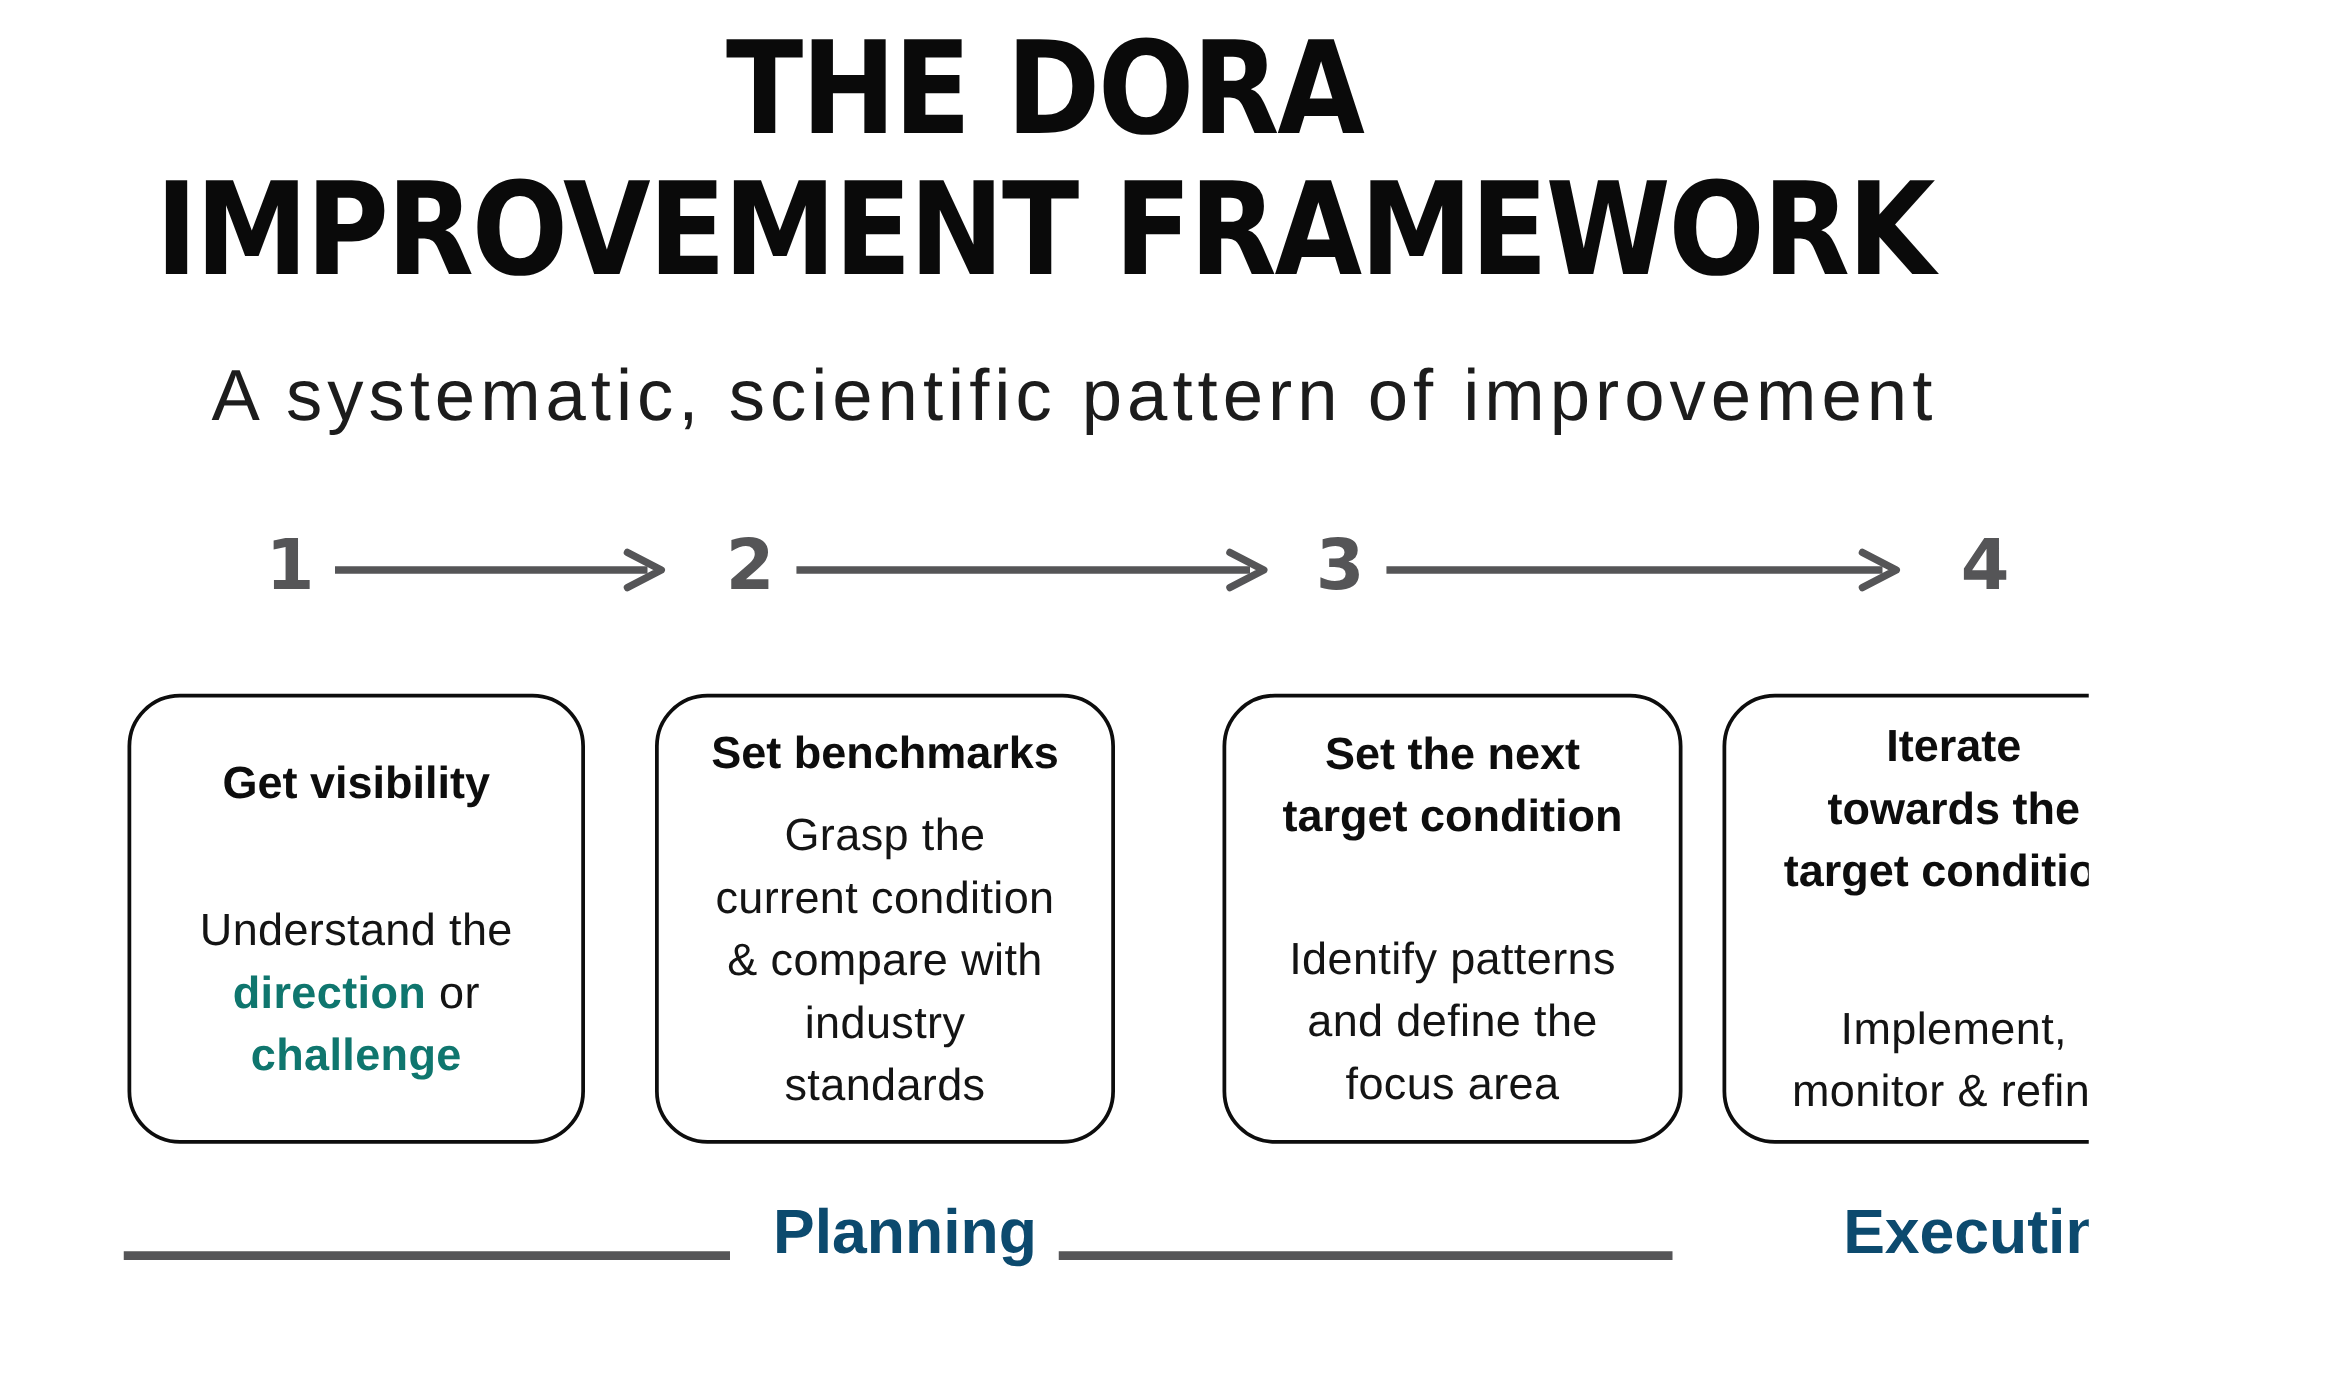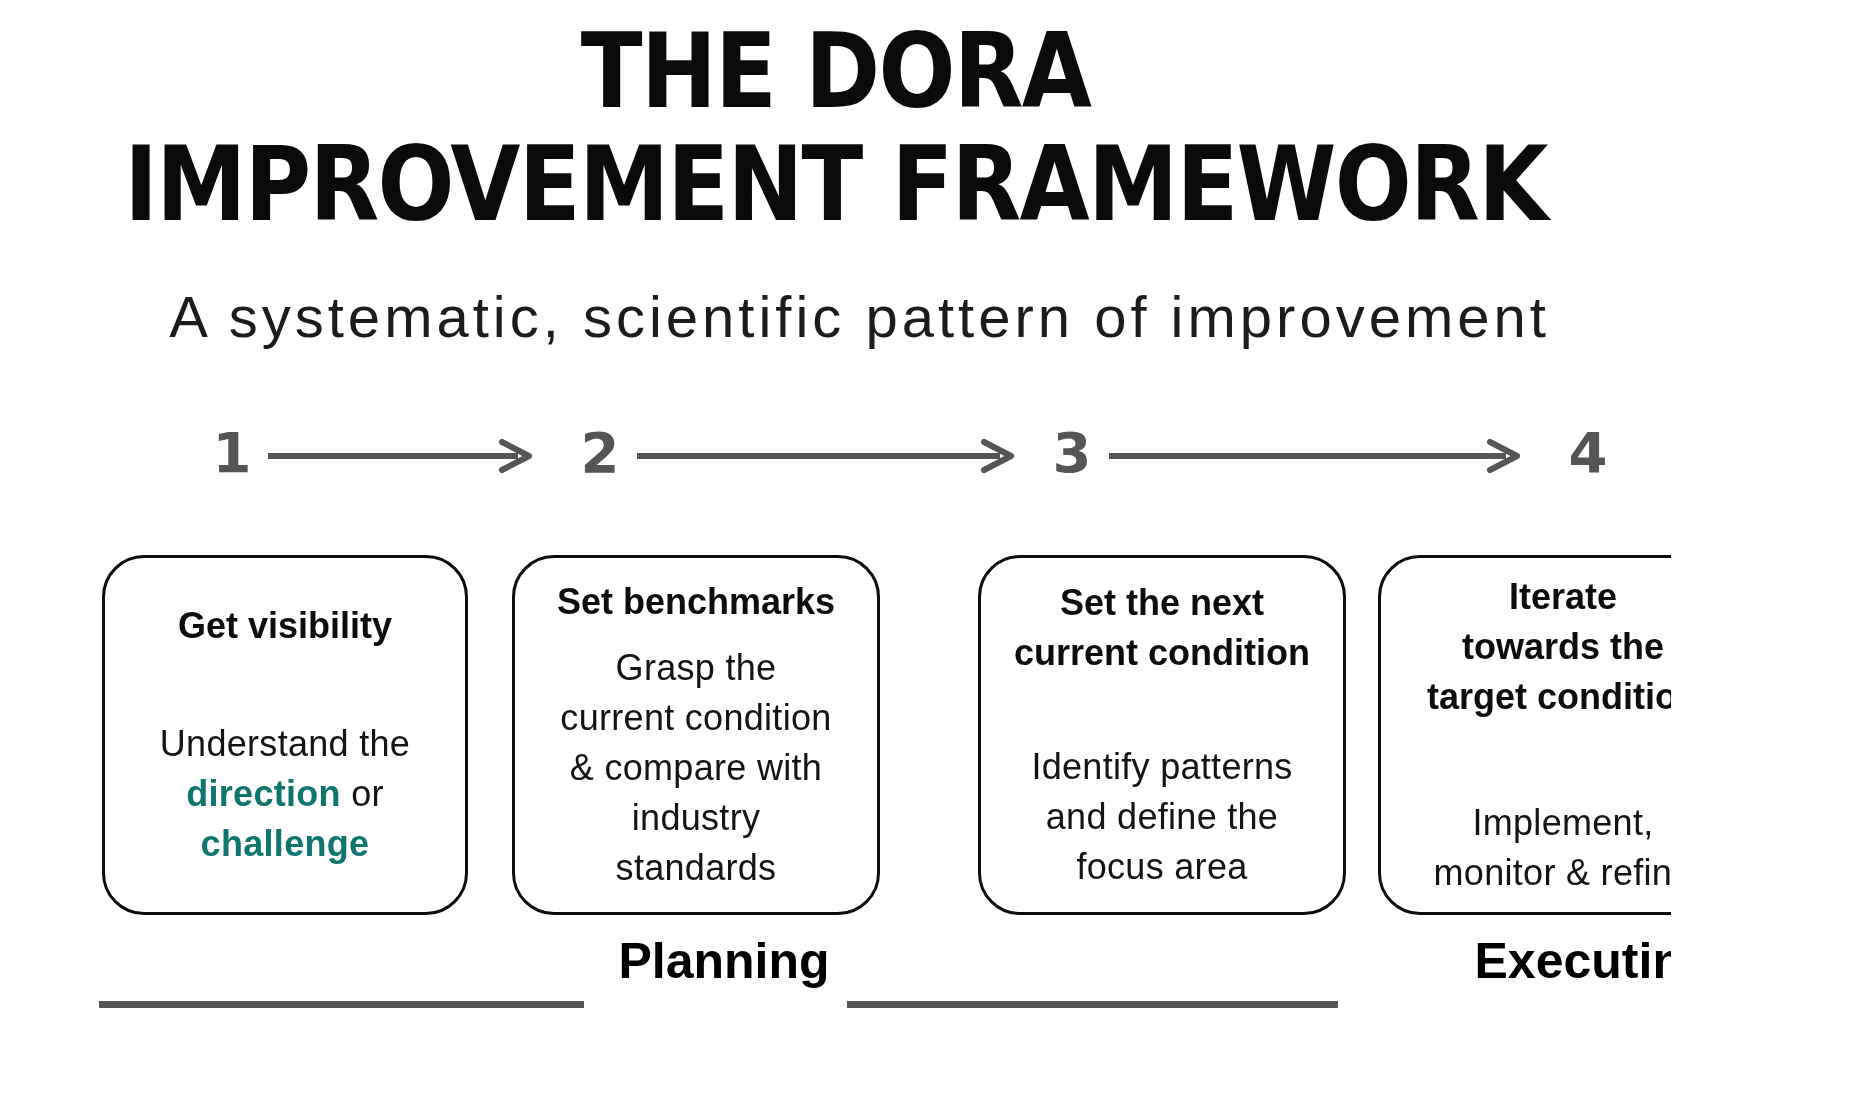--- a/index.html
+++ b/index.html
@@ -103,27 +103,27 @@
 
   
   .phase-line {
     position: absolute;
     top: 1001px;
     height: 7px;
     background: #555557;
   }
   .phase-label {
     position: absolute;
-    top: 933px;
+    top: 957px;
     transform: translateX(-50%);
     font-family: "Liberation Sans", sans-serif;
     font-weight: 700;
     font-size: 50px;
     line-height: 56px;
-    color: #000000;
+    color: #0c4a6e;
     white-space: nowrap;
   }
 </style>
 </head>
 <body>
 
 <div id="canvas">
 
   <div class="title-block">
     <div class="title-line">THE DORA</div>
@@ -157,33 +157,33 @@
   </div>
 
   <div class="fw-box" style="left:102px;width:366px">
     <div class="box-heading">Get visibility</div>
     <div class="spacer-52"></div>
     <div class="box-body"><span>Understand the
 </span><span class="bold">direction</span><span> or
 </span><span class="bold">challenge</span></div>
   </div>
 
-  <div class="fw-box" style="left:512px;width:368px">
+  <div class="fw-box" style="left:524px;width:368px">
     <div class="box-heading">Set benchmarks</div>
     <div class="spacer-0"></div>
     <div class="box-body"><span>Grasp the
 current condition
 &amp; compare with
 industry
 standards</span></div>
   </div>
 
   <div class="fw-box" style="left:978px;width:368px">
     <div class="box-heading">Set the next
-current condition</div>
+target condition</div>
     <div class="spacer-48"></div>
     <div class="box-body"><span>Identify patterns
 and define the
 focus area</span></div>
   </div>
 
   <div class="fw-box" style="left:1378px;width:370px">
     <div class="box-heading">Iterate
 towards the
 target condition</div>

